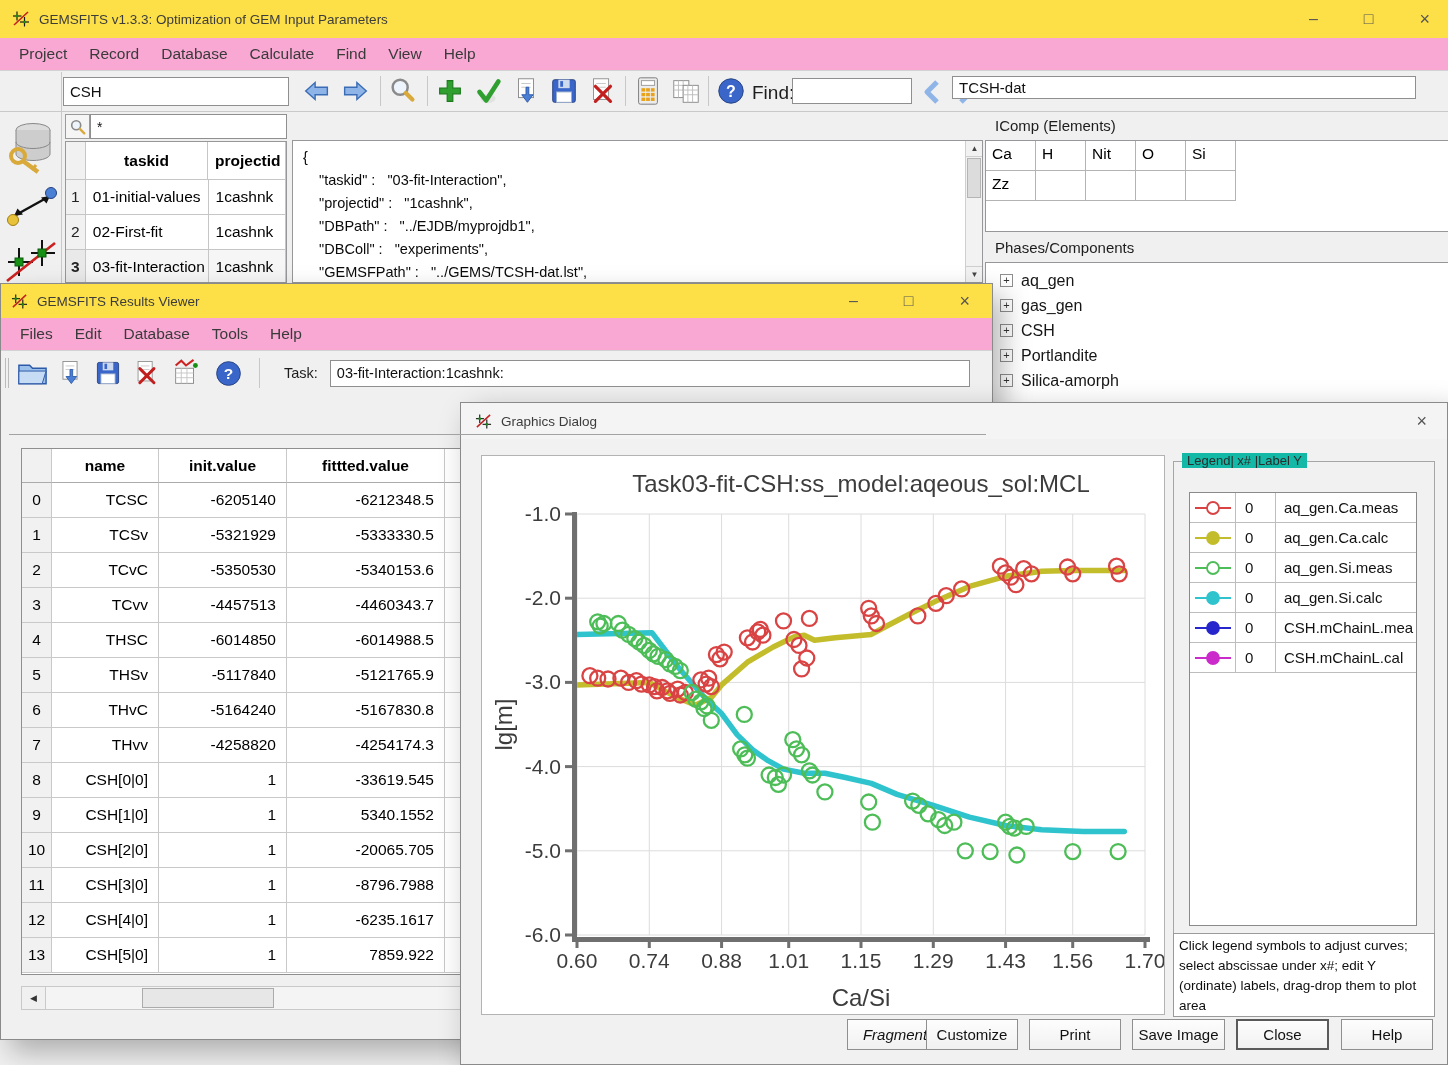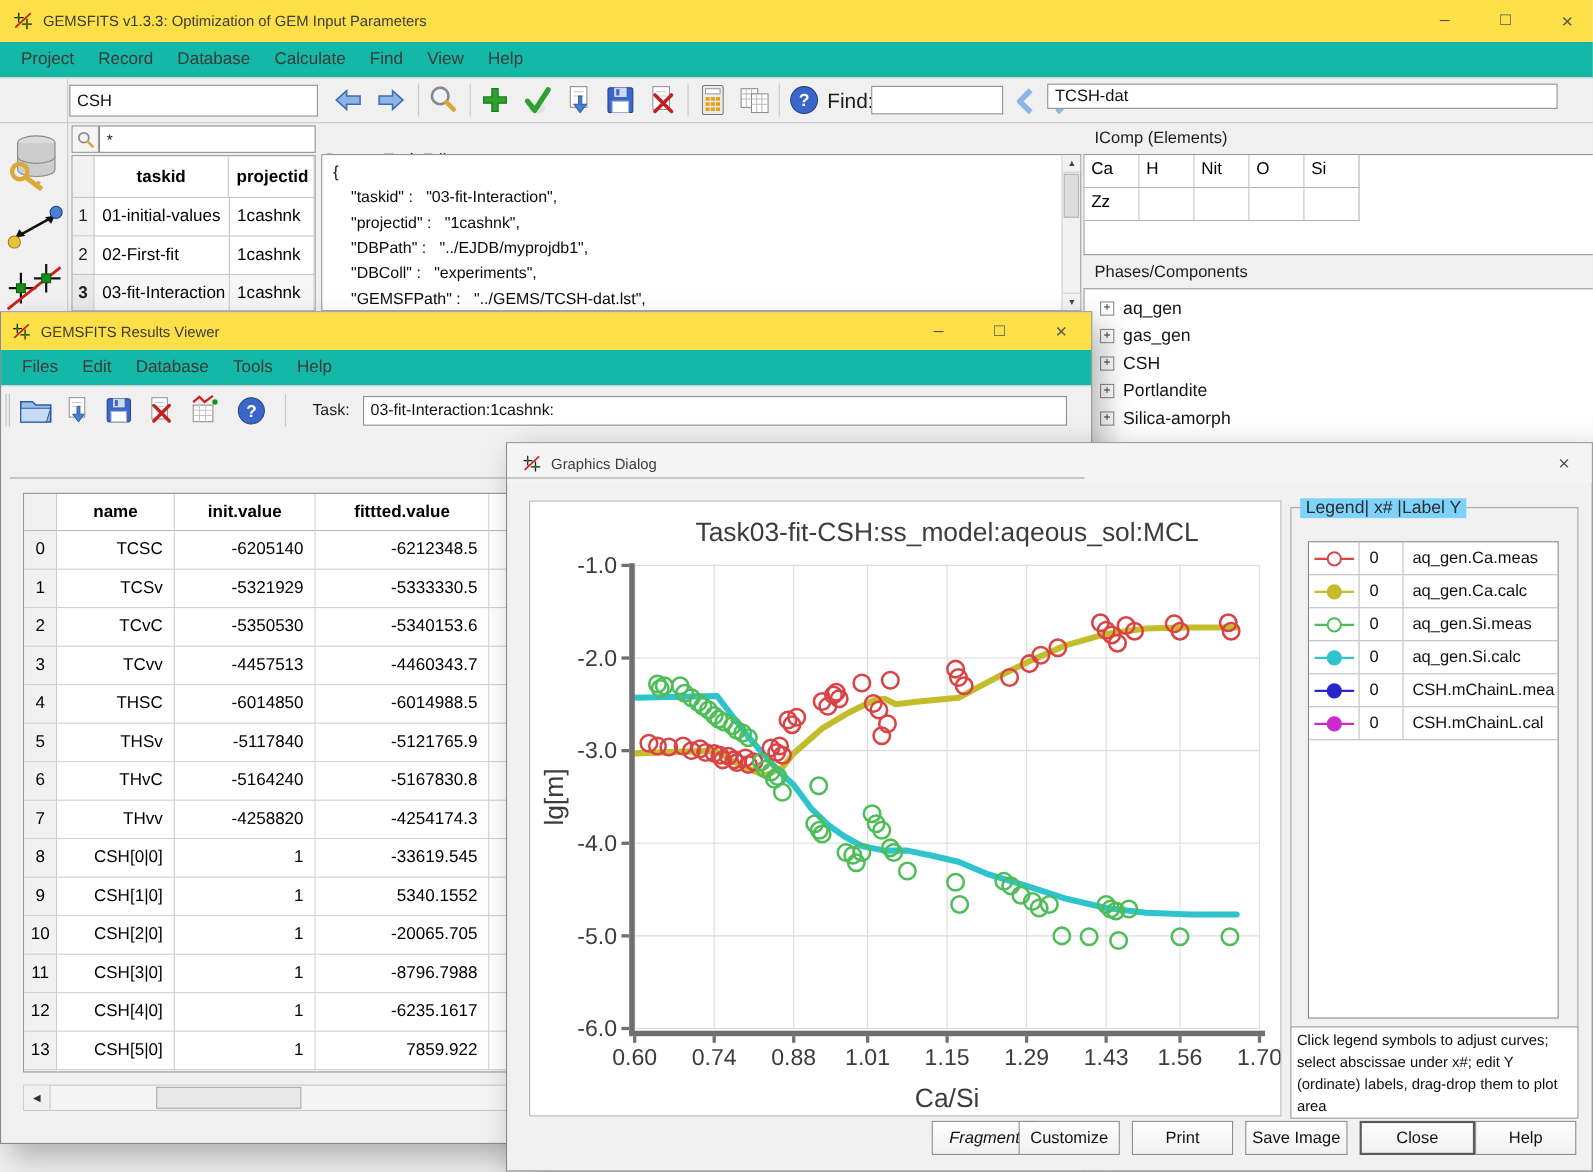--- a/index.html
+++ b/index.html
@@ -3,21 +3,21 @@
 <meta charset="utf-8">
 <style>
   *{margin:0;padding:0;box-sizing:border-box;font-family:"Liberation Sans",sans-serif;}
   html,body{width:1448px;height:1065px;overflow:hidden;background:#eceaea;}
   .window{position:absolute;background:#f0f0f0;}
   .abs{position:absolute;}
   .titlebar{display:flex;align-items:center;background:#fde047;}
   .title-text{font-size:13.5px;color:#3c3c3c;margin-left:9px;}
   .win-controls{position:absolute;right:18px;top:0;height:100%;display:flex;align-items:center;gap:46px;color:#555;font-size:16px;}
   .win-controls span{cursor:default;}
-  .menubar{display:flex;align-items:center;padding-left:8px;background:#14b8a6;border-bottom:1px solid #d2d2d2;}
+  .menubar{display:flex;align-items:center;padding-left:8px;background:#f9a8d4;border-bottom:1px solid #d2d2d2;}
   .menu-item{padding:6px 11px;font-size:15.5px;color:#3a3a3a;}
   .field{background:#fff;border:1px solid #8f8f8f;font-size:15px;padding:2px 6px;color:#111;}
   .tb-btn{position:absolute;width:34px;height:34px;display:flex;align-items:center;justify-content:center;}
   .tb-sep{position:absolute;width:1px;height:30px;background:#c8c8c8;top:5px;}
   .lbl{font-size:15px;color:#1d1d1d;}
   
   #task-table{background:#fff;border:1px solid #97979a;overflow:hidden;}
   .ttr{display:flex;height:35px;}
   .ttr.tth{height:38px;}
   .ttc{border-right:1px solid #c6c6c6;border-bottom:1px solid #c6c6c6;font-size:15.5px;display:flex;align-items:center;overflow:hidden;white-space:nowrap;}
@@ -59,21 +59,21 @@
   .rtc.c3{width:158px;justify-content:flex-end;padding-right:10px;}
   .rtc.c4{flex:1;justify-content:flex-start;padding-left:8px;}
   .rth .rtc{padding:0;justify-content:center;}
   .hscroll{position:absolute;background:#f4f4f4;border:1px solid #c9c9c9;display:flex;align-items:center;}
   .hs-btn{width:24px;height:100%;background:#f0f0f0;border-right:1px solid #c9c9c9;font-size:9px;color:#333;display:flex;align-items:center;justify-content:center;}
   .hs-thumb{position:absolute;top:1px;height:20px;background:#e7e7e7;border:1px solid #ababab;}
   
   #graphics-dialog{background:#f1f1f1;border:1px solid #8a8a8a;box-shadow:12px 12px 30px rgba(0,0,0,.33);}
   #chart-box{background:#fff;border:1px solid #b3b3b3;}
   #legend-group{border:1px solid #a6a6a6;}
-  .group-label{position:absolute;top:-9px;left:8px;background:#7dd3fc;padding:0 5px;font-size:16px;color:#2c2c2c;}
+  .group-label{position:absolute;top:-9px;left:8px;background:#14b8a6;padding:0 5px;font-size:13px;color:#2c2c2c;}
   #legend-table{position:absolute;left:15px;top:30px;width:228px;height:434px;background:#fff;border:1px solid #8a8a8a;overflow:hidden;}
   .lg-row{display:flex;height:30px;border-bottom:1px solid #bdbdbd;}
   .lg-sym{width:46px;border-right:1px solid #bdbdbd;display:flex;align-items:center;justify-content:center;}
   .lg-x{width:40px;border-right:1px solid #bdbdbd;font-size:15px;display:flex;align-items:center;padding-left:9px;color:#111;}
   .lg-label{flex:1;font-size:15px;display:flex;align-items:center;padding-left:8px;color:#111;white-space:nowrap;overflow:hidden;}
   #hint-box{background:#fff;border:1px solid #9a9a9a;padding:2px 5px;font-size:13.5px;line-height:20px;color:#0e0e0e;}
   .dlg-btn{position:absolute;height:31px;background:linear-gradient(#fdfdfd,#f1f1f1);border:1px solid #8f8f8f;font-size:15px;color:#111;}
   .dlg-btn.default{border:2px solid #5a5a5a;}
   text{font-family:"Liberation Sans",sans-serif;}
 </style>
@@ -782,16 +782,16 @@
     </div>
   </div>
 
   <div id="hint-box" class="abs" style="left:712px;top:530px;width:262px;height:84px;">Click legend symbols to adjust curves; select abscissae under x#; edit Y (ordinate) labels, drag-drop them to plot area</div>
 
   <div id="dialog-buttons" class="abs" style="left:0;top:616px;width:988px;height:34px;">
       <button class="dlg-btn" style="left: 386px; width: 96px; font-style: italic;">Fragment</button>
       <button class="dlg-btn" style="left: 465px; width: 92px;">Customize</button>
       <button class="dlg-btn" style="left: 568px; width: 92px;">Print</button>
       <button class="dlg-btn" style="left: 671px; width: 93px;">Save Image</button>
-      <button class="dlg-btn default" style="left: 775px; width: 105px; text-align: center;">Close</button>
+      <button class="dlg-btn default" style="left: 775px; width: 93px; text-align: center;">Close</button>
       <button class="dlg-btn" style="left: 880px; width: 92px;">Help</button>
     </div>
 </div>
 
 </body></html>

